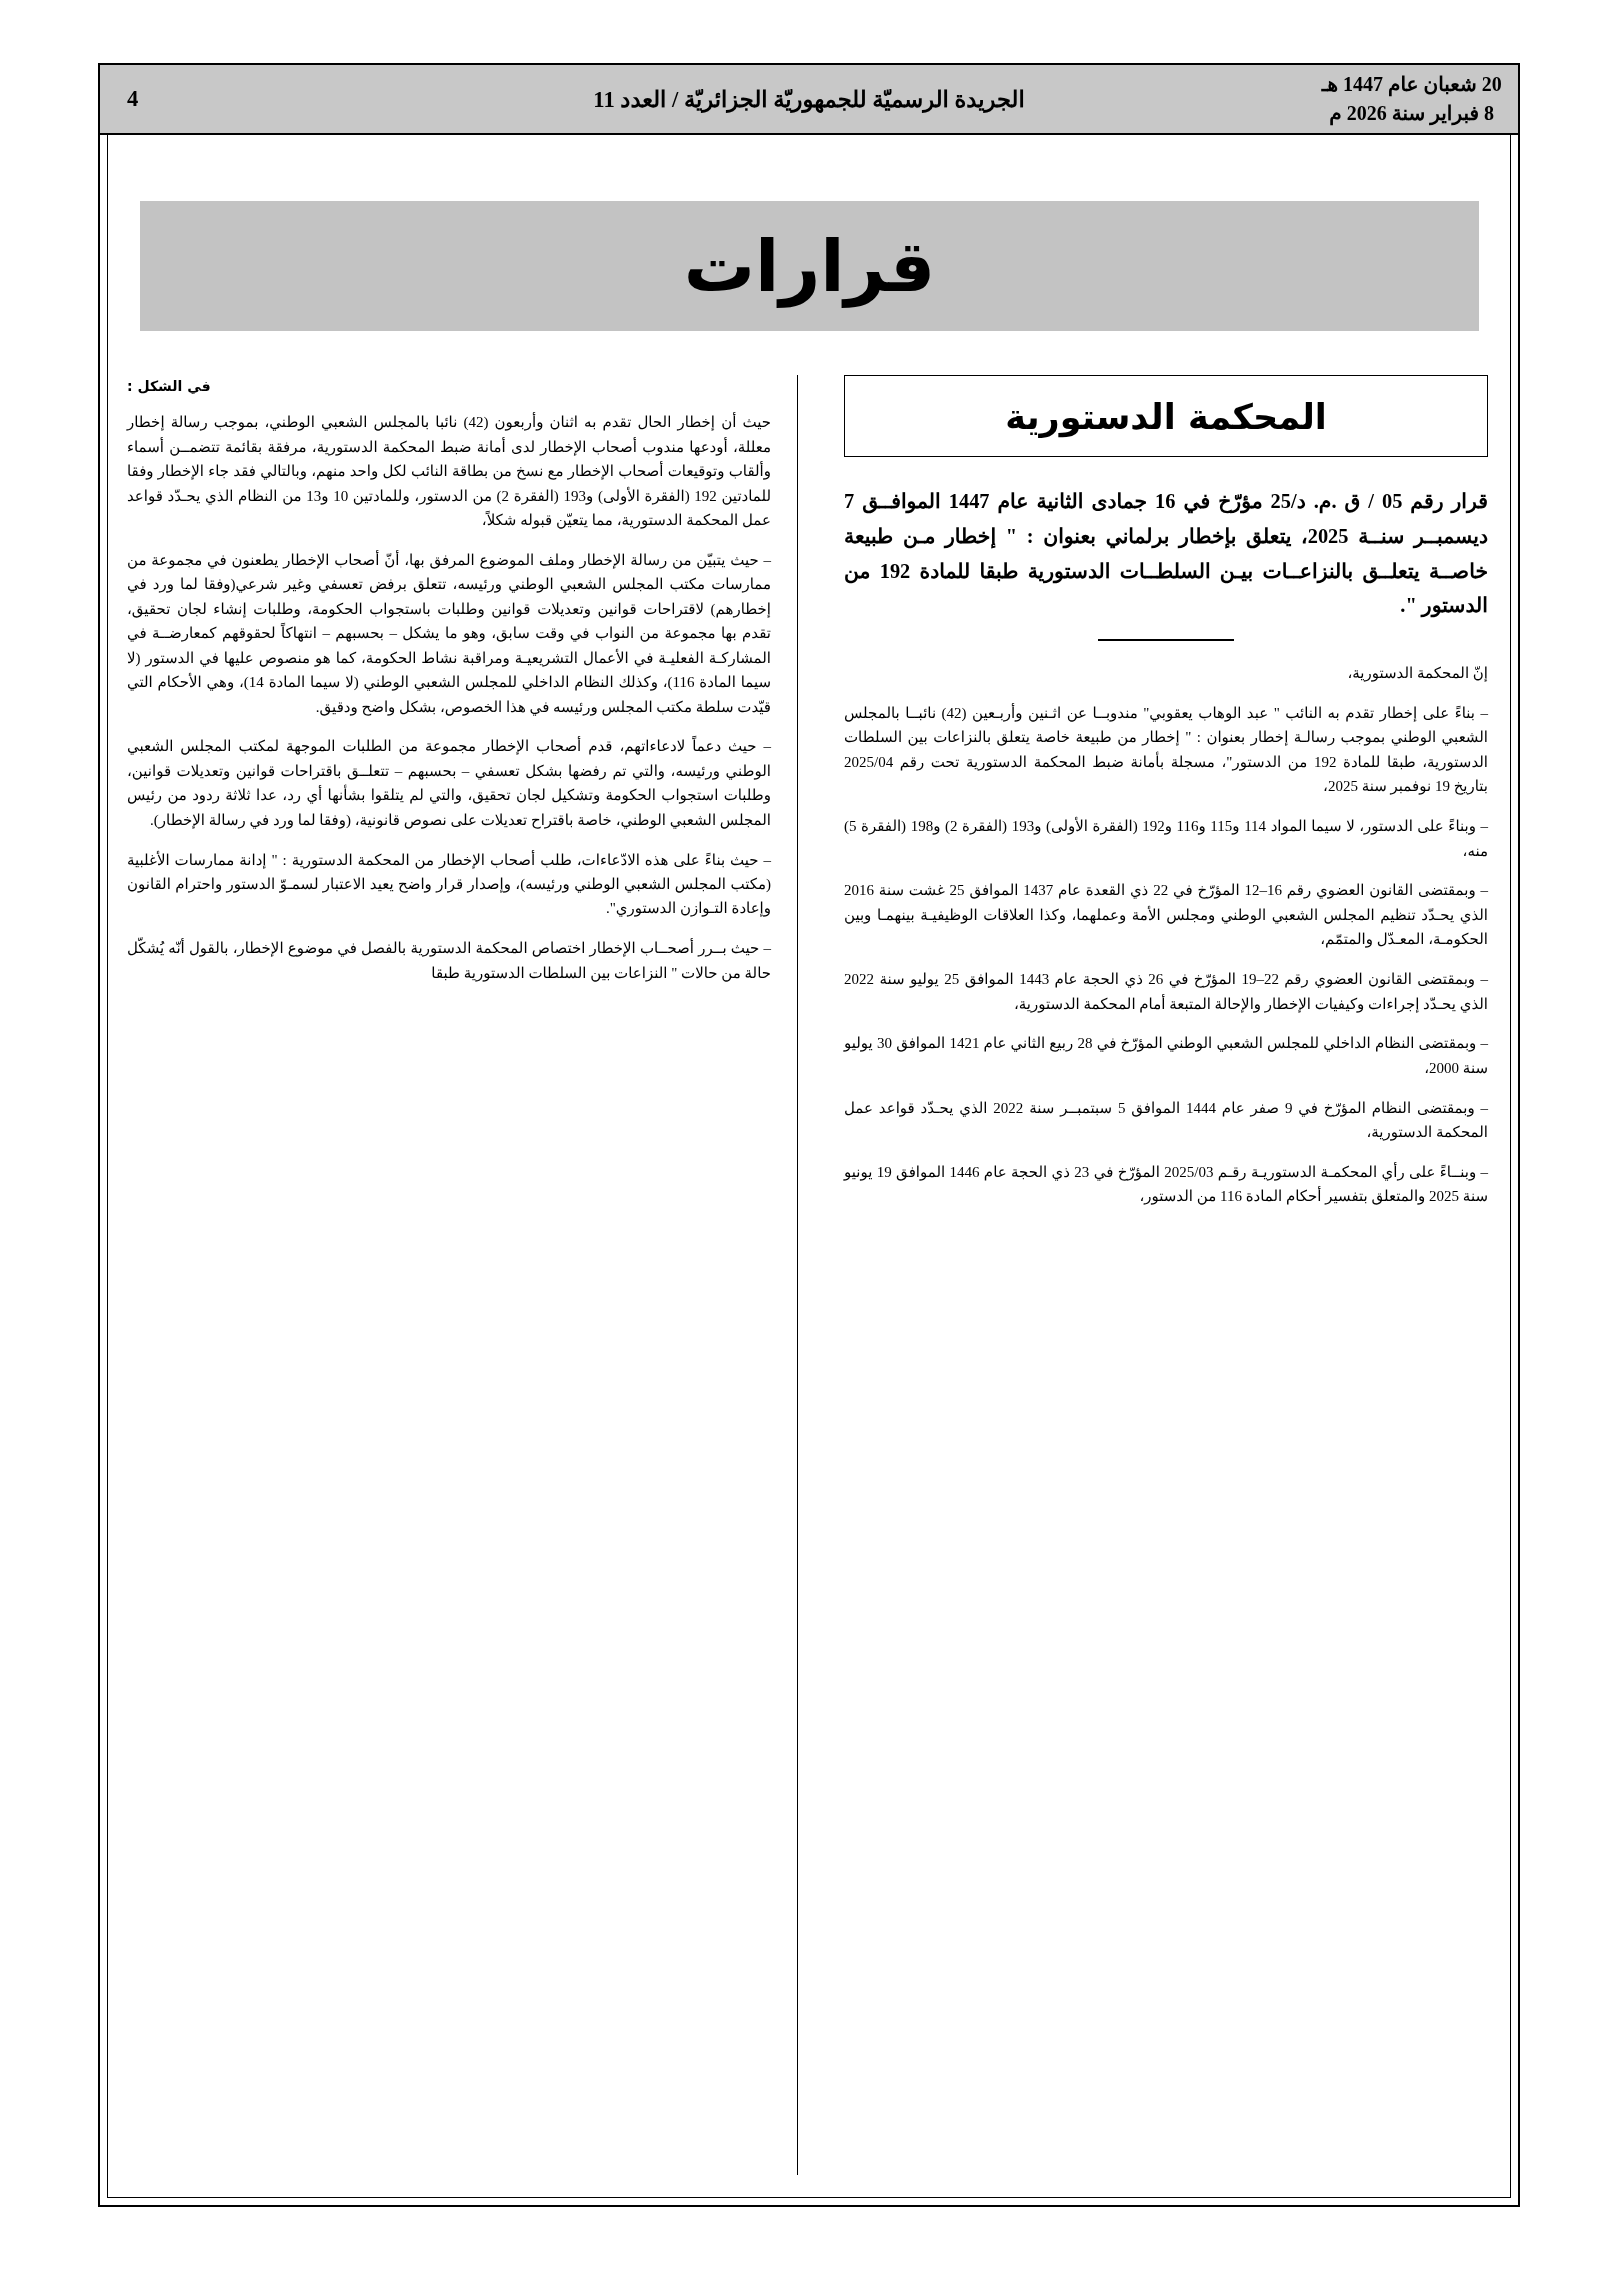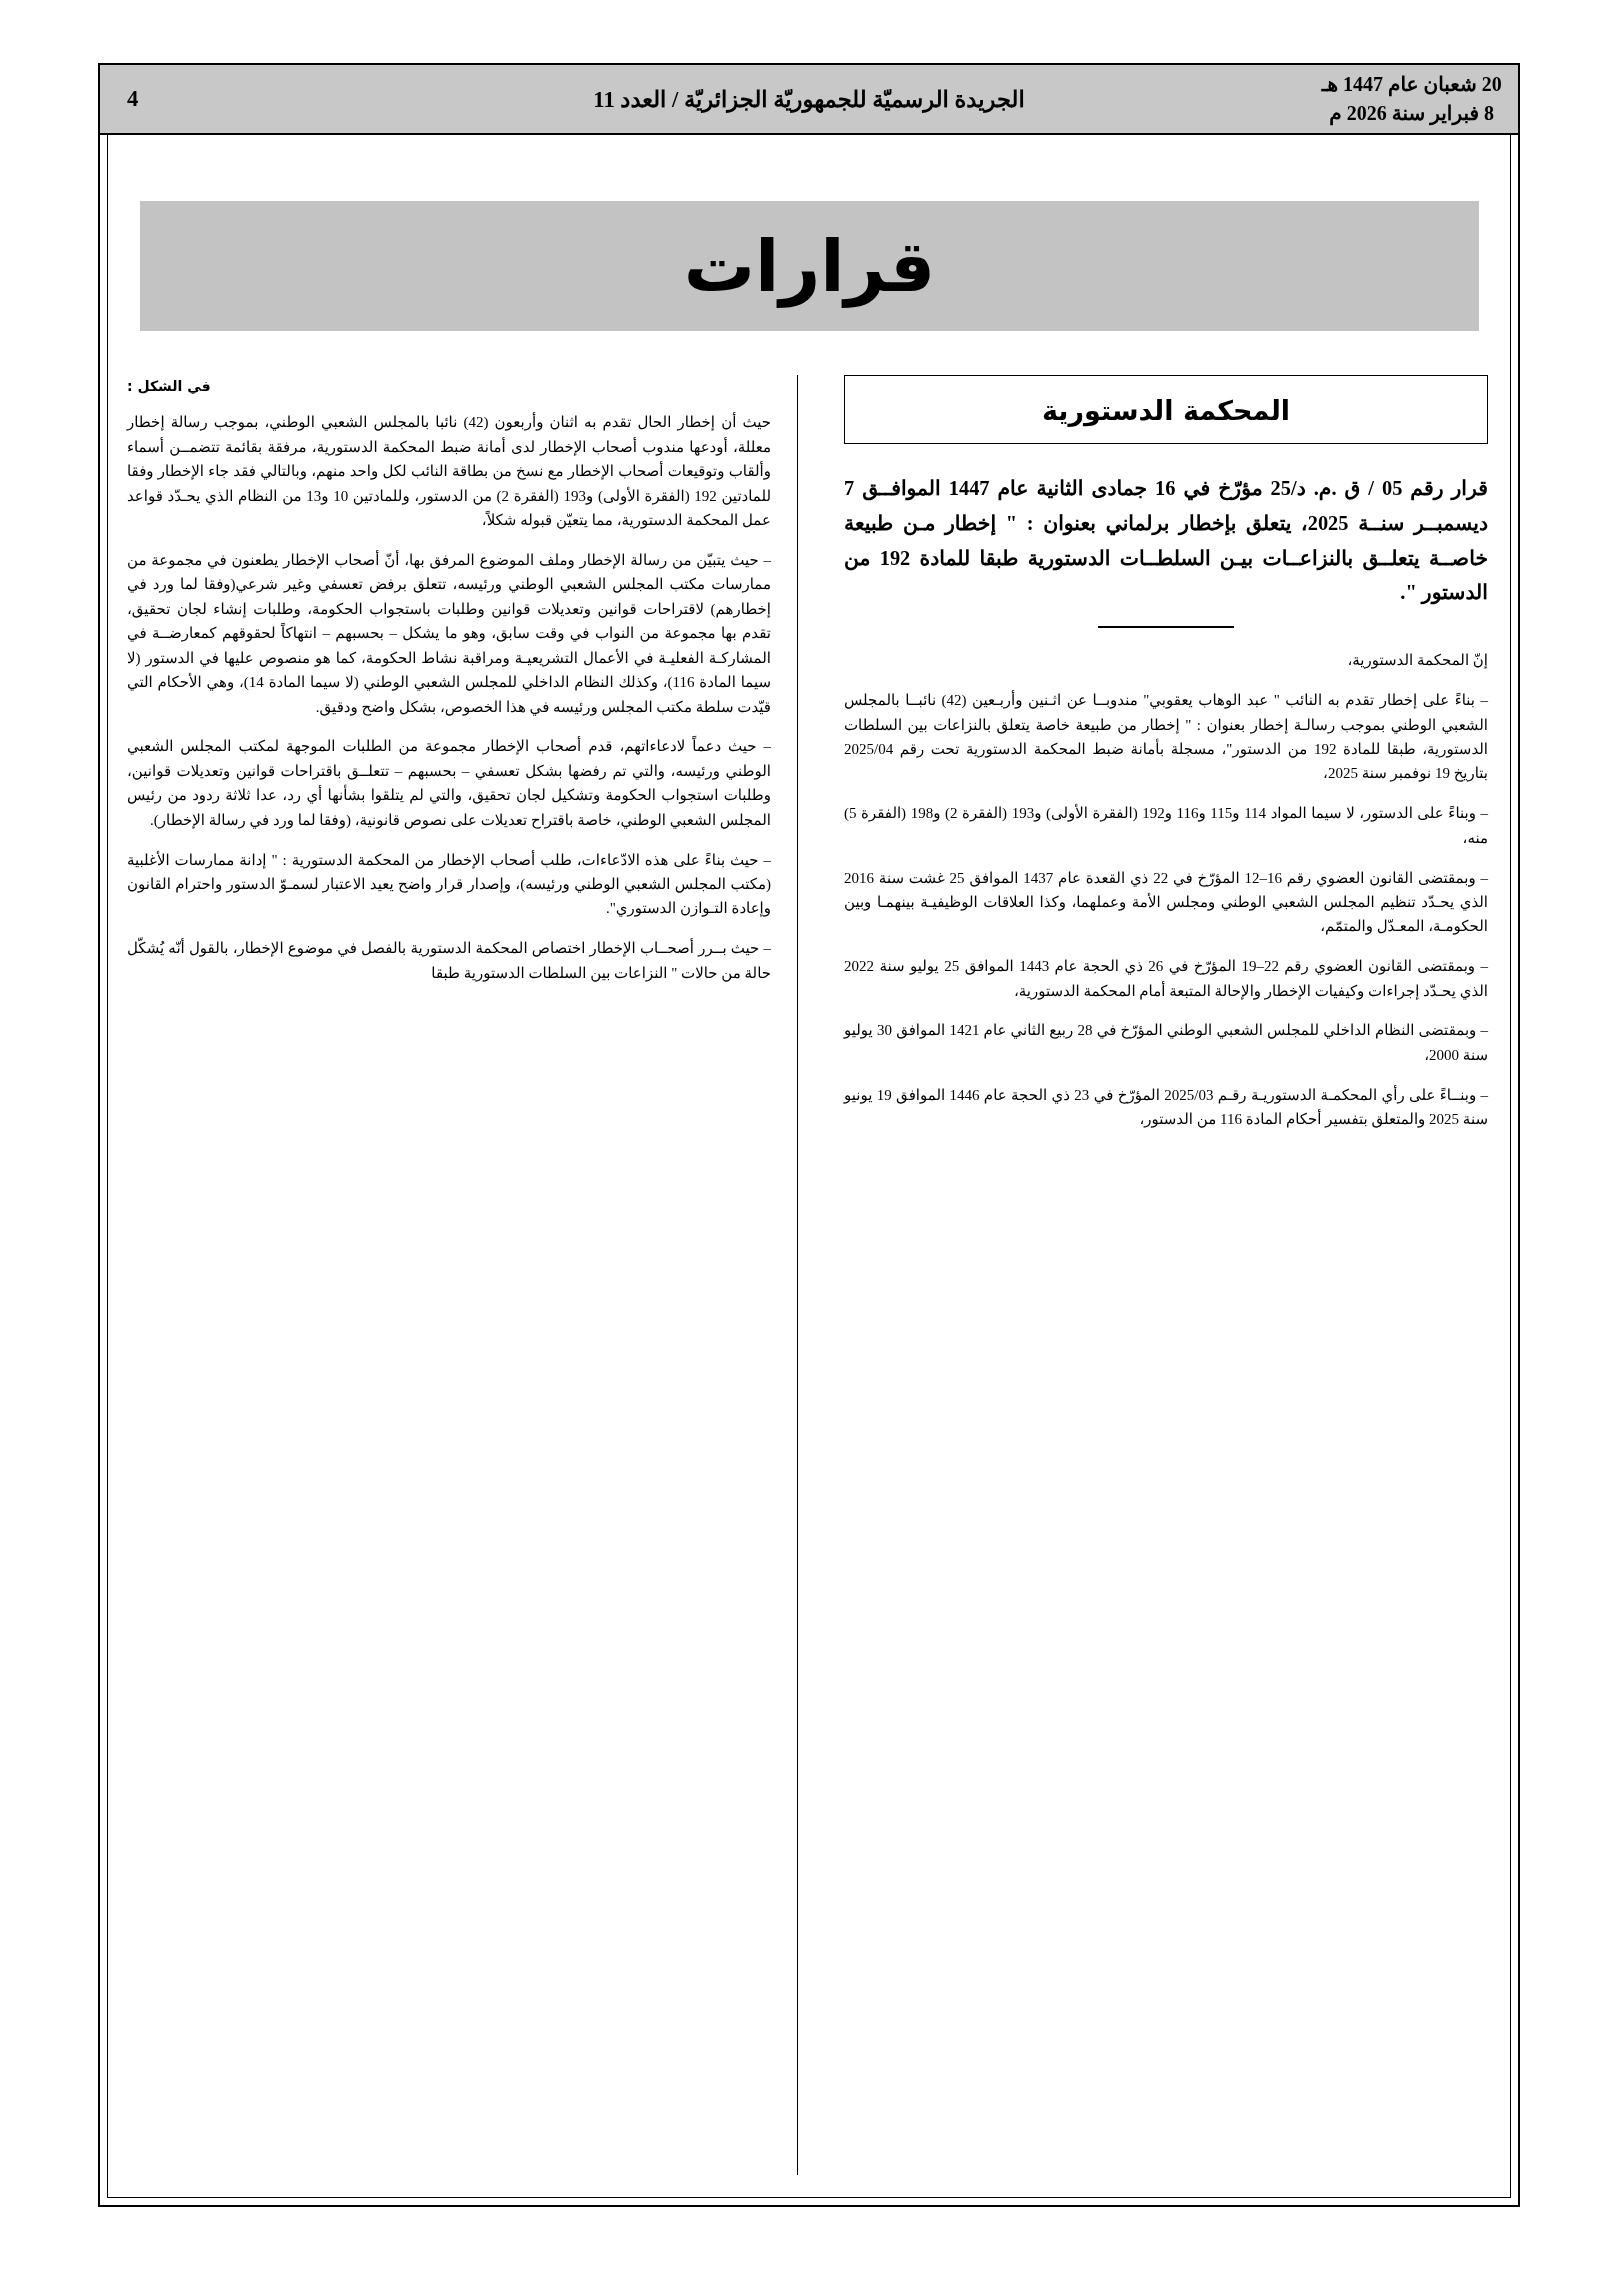--- a/index.html
+++ b/index.html
@@ -130,21 +130,21 @@
 
   
   .court-box {
     border: 1.8px solid #000;
     padding: 12.7px 9px 11px;
     text-align: center;
     margin-bottom: 27px;
   }
   .court-box .court-title {
     font-family: "DejaVu Sans", sans-serif;
-    font-size: 27px;
+    font-size: 35px;
     font-weight: bold;
   }
   .decision-head {
     font-family: Liberation Serif, serif;
     font-weight: bold;
     font-size: 20.4px;
     line-height: 1.7;
     text-align: justify;
     margin-bottom: 16.3px;
   }
@@ -203,20 +203,21 @@
       </div>
       <div class="decision-head">قرار رقم 05 / ق .م. د/25 مؤرّخ في 16 جمادى الثانية عام 1447 الموافــق 7 ديسمبــر سنــة 2025، يتعلق بإخطار برلماني بعنوان : " إخطار مـن طبيعة خاصــة يتعلــق بالنزاعــات بيـن السلطــات الدستورية طبقا للمادة 192 من الدستور ".</div>
       <div class="rule"></div>
 
       <p class="body center-ish">إنّ المحكمة الدستورية،</p>
       <p class="body">– بناءً على إخطار تقدم به النائب " عبد الوهاب يعقوبي" مندوبــا عن اثـنين وأربـعين (42) نائبــا بالمجلس الشعبي الوطني بموجب رسالـة إخطار بعنوان : " إخطار من طبيعة خاصة يتعلق بالنزاعات بين السلطات الدستورية، طبقا للمادة 192 من الدستور"، مسجلة بأمانة ضبط المحكمة الدستورية تحت رقم 2025/04 بتاريخ 19 نوفمبر سنة 2025،</p>
       <p class="body">– وبناءً على الدستور، لا سيما المواد 114 و115 و116 و192 (الفقرة الأولى) و193 (الفقرة 2) و198 (الفقرة 5) منه،</p>
       <p class="body">– وبمقتضى القانون العضوي رقم 16–12 المؤرّخ في 22 ذي القعدة عام 1437 الموافق 25 غشت سنة 2016 الذي يحـدّد تنظيم المجلس الشعبي الوطني ومجلس الأمة وعملهما، وكذا العلاقات الوظيفيـة بينهمـا وبين الحكومـة، المعـدّل والمتمّم،</p>
       <p class="body">– وبمقتضى القانون العضوي رقم 22–19 المؤرّخ في 26 ذي الحجة عام 1443 الموافق 25 يوليو سنة 2022 الذي يحـدّد إجراءات وكيفيات الإخطار والإحالة المتبعة أمام المحكمة الدستورية،</p>
       <p class="body">– وبمقتضى النظام الداخلي للمجلس الشعبي الوطني المؤرّخ في 28 ربيع الثاني عام 1421 الموافق 30 يوليو سنة 2000،</p>
+      <p class="body">– وبمقتضى النظام المؤرّخ في 9 صفر عام 1444 الموافق 5 سبتمبــر سنة 2022 الذي يحـدّد قواعد عمل المحكمة الدستورية،</p>
       <p class="body">– وبنــاءً على رأي المحكمـة الدستوريـة رقـم 2025/03 المؤرّخ في 23 ذي الحجة عام 1446 الموافق 19 يونيو سنة 2025 والمتعلق بتفسير أحكام المادة 116 من الدستور،</p>
     </div>
 
     <div class="col left">
       <div class="sec-head">في الشكل :</div>
       <p class="body">حيث أن إخطار الحال تقدم به اثنان وأربعون (42) نائبا بالمجلس الشعبي الوطني، بموجب رسالة إخطار معللة، أودعها مندوب أصحاب الإخطار لدى أمانة ضبط المحكمة الدستورية، مرفقة بقائمة تتضمــن أسماء وألقاب وتوقيعات أصحاب الإخطار مع نسخ من بطاقة النائب لكل واحد منهم، وبالتالي فقد جاء الإخطار وفقا للمادتين 192 (الفقرة الأولى) و193 (الفقرة 2) من الدستور، وللمادتين 10 و13 من النظام الذي يحـدّد قواعد عمل المحكمة الدستورية، مما يتعيّن قبوله شكلاً،</p>
 
       <p class="body">– حيث يتبيّن من رسالة الإخطار وملف الموضوع المرفق بها، أنّ أصحاب الإخطار يطعنون في مجموعة من ممارسات مكتب المجلس الشعبي الوطني ورئيسه، تتعلق برفض تعسفي وغير شرعي(وفقا لما ورد في إخطارهم) لاقتراحات قوانين وتعديلات قوانين وطلبات باستجواب الحكومة، وطلبات إنشاء لجان تحقيق، تقدم بها مجموعة من النواب في وقت سابق، وهو ما يشكل – بحسبهم – انتهاكاً لحقوقهم كمعارضــة في المشاركـة الفعليـة في الأعمال التشريعيـة ومراقبة نشاط الحكومة، كما هو منصوص عليها في الدستور (لا سيما المادة 116)، وكذلك النظام الداخلي للمجلس الشعبي الوطني (لا سيما المادة 14)، وهي الأحكام التي قيّدت سلطة مكتب المجلس ورئيسه في هذا الخصوص، بشكل واضح ودقيق.</p>
       <p class="body">– حيث دعماً لادعاءاتهم، قدم أصحاب الإخطار مجموعة من الطلبات الموجهة لمكتب المجلس الشعبي الوطني ورئيسه، والتي تم رفضها بشكل تعسفي – بحسبهم – تتعلــق باقتراحات قوانين وتعديلات قوانين، وطلبات استجواب الحكومة وتشكيل لجان تحقيق، والتي لم يتلقوا بشأنها أي رد، عدا ثلاثة ردود من رئيس المجلس الشعبي الوطني، خاصة باقتراح تعديلات على نصوص قانونية، (وفقا لما ورد في رسالة الإخطار).</p>
       <p class="body">– حيث بناءً على هذه الادّعاءات، طلب أصحاب الإخطار من المحكمة الدستورية : " إدانة ممارسات الأغلبية (مكتب المجلس الشعبي الوطني ورئيسه)، وإصدار قرار واضح يعيد الاعتبار لسمـوّ الدستور واحترام القانون وإعادة التـوازن الدستوري".</p>

